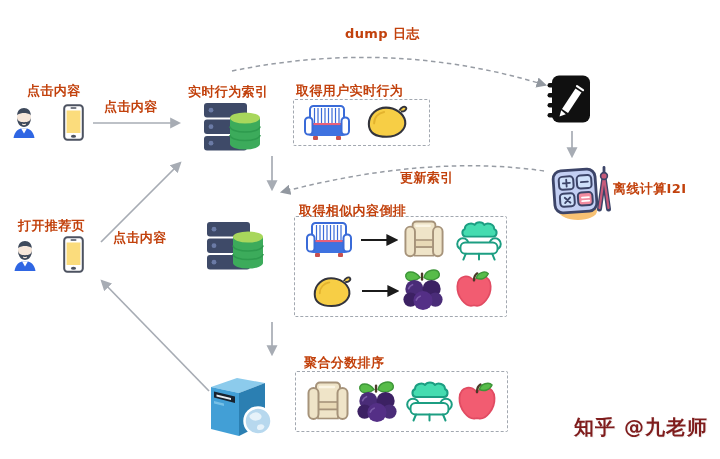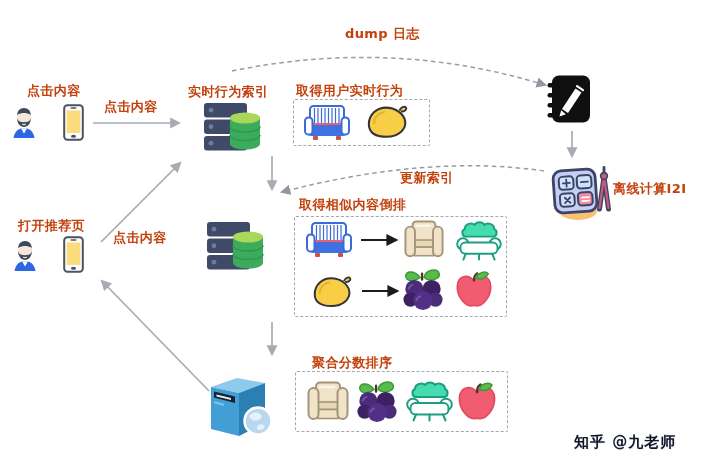--- a/index.html
+++ b/index.html
@@ -5,22 +5,22 @@
   html,body{margin:0;padding:0;background:#fff;}
   .stage{position:relative;width:720px;height:459px;background:#ffffff;overflow:hidden;
          font-family:"DejaVu Sans","Liberation Sans",sans-serif;}
   .overlay{position:absolute;left:0;top:0;}
   .ar  {stroke:#a7acb4;stroke-width:1.7;fill:none;marker-end:url(#mk-gray);}
   .ard {stroke:#979ca4;stroke-width:1.5;fill:none;stroke-dasharray:4.5 3.5;marker-end:url(#mk-dash);}
   .arb {stroke:#1b1b1b;stroke-width:2;fill:none;marker-end:url(#mk-black);}
   .lbl{position:absolute;font-size:13px;font-weight:700;color:#c2410c;white-space:nowrap;letter-spacing:.4px;}
   .icon{position:absolute;display:block;}
   .dashed-box{position:absolute;border:1.6px dashed #a2a8b0;border-radius:2px;background:#fff0;}
-  .watermark{position:absolute;left:574px;top:414px;font-size:15px;font-weight:700;
-             color:#0f172a;text-shadow:1px 1px 0 #f3f3f3;letter-spacing:1px;margin-top:19px;}
+  .watermark{position:absolute;left:574px;top:414px;font-size:20px;font-weight:700;
+             color:#7f1d1d;text-shadow:1px 1px 0 #f3f3f3;letter-spacing:1px;}
 </style>
 </head>
 <body>
 
 <div class="stage">
 
   <svg width="0" height="0" style="position:absolute" aria-hidden="true">
     <defs>
       <symbol id="sym-person" viewBox="0 0 24 33">
         <path d="M1.5,32 C2.5,25.5 6.5,22 12,22 C17.5,22 21.5,25.5 22.5,32 Z" fill="#2f66e3"></path>
@@ -162,24 +162,24 @@
   <div class="dashed-box" style="left:294px;top:216px;width:211px;height:99px"></div>
   <div class="dashed-box" style="left:295px;top:371px;width:211px;height:59px"></div>
 
   <div class="lbl" style="left:27px;top:82px">点击内容</div>
   <div class="lbl" style="left:104px;top:98px">点击内容</div>
   <div class="lbl" style="left:296px;top:82px">取得用户实时行为</div>
   <div class="lbl" style="left:188px;top:83px">实时行为索引</div>
   <div class="lbl" style="left:345px;top:25px">dump 日志</div>
   <div class="lbl" style="left:613px;top:180px">离线计算I2I</div>
   <div class="lbl" style="left:400px;top:169px">更新索引</div>
-  <div class="lbl" style="left:299px;top:196px">取得相似内容倒排</div>
+  <div class="lbl" style="left:299px;top:202px">取得相似内容倒排</div>
   <div class="lbl" style="left:18px;top:217px">打开推荐页</div>
   <div class="lbl" style="left:113px;top:229px">点击内容</div>
-  <div class="lbl" style="left:312px;top:354px">聚合分数排序</div>
+  <div class="lbl" style="left:304px;top:354px">聚合分数排序</div>
 
   <svg class="icon" style="left:12px;top:106px;width:24px;height:33px">
       <use href="#sym-person"></use>
     </svg>
   <svg class="icon" style="left:63px;top:104px;width:21px;height:37px">
       <use href="#sym-phone"></use>
     </svg>
   <svg class="icon" style="left:203px;top:102px;width:58px;height:50px">
       <use href="#sym-db"></use>
     </svg>

